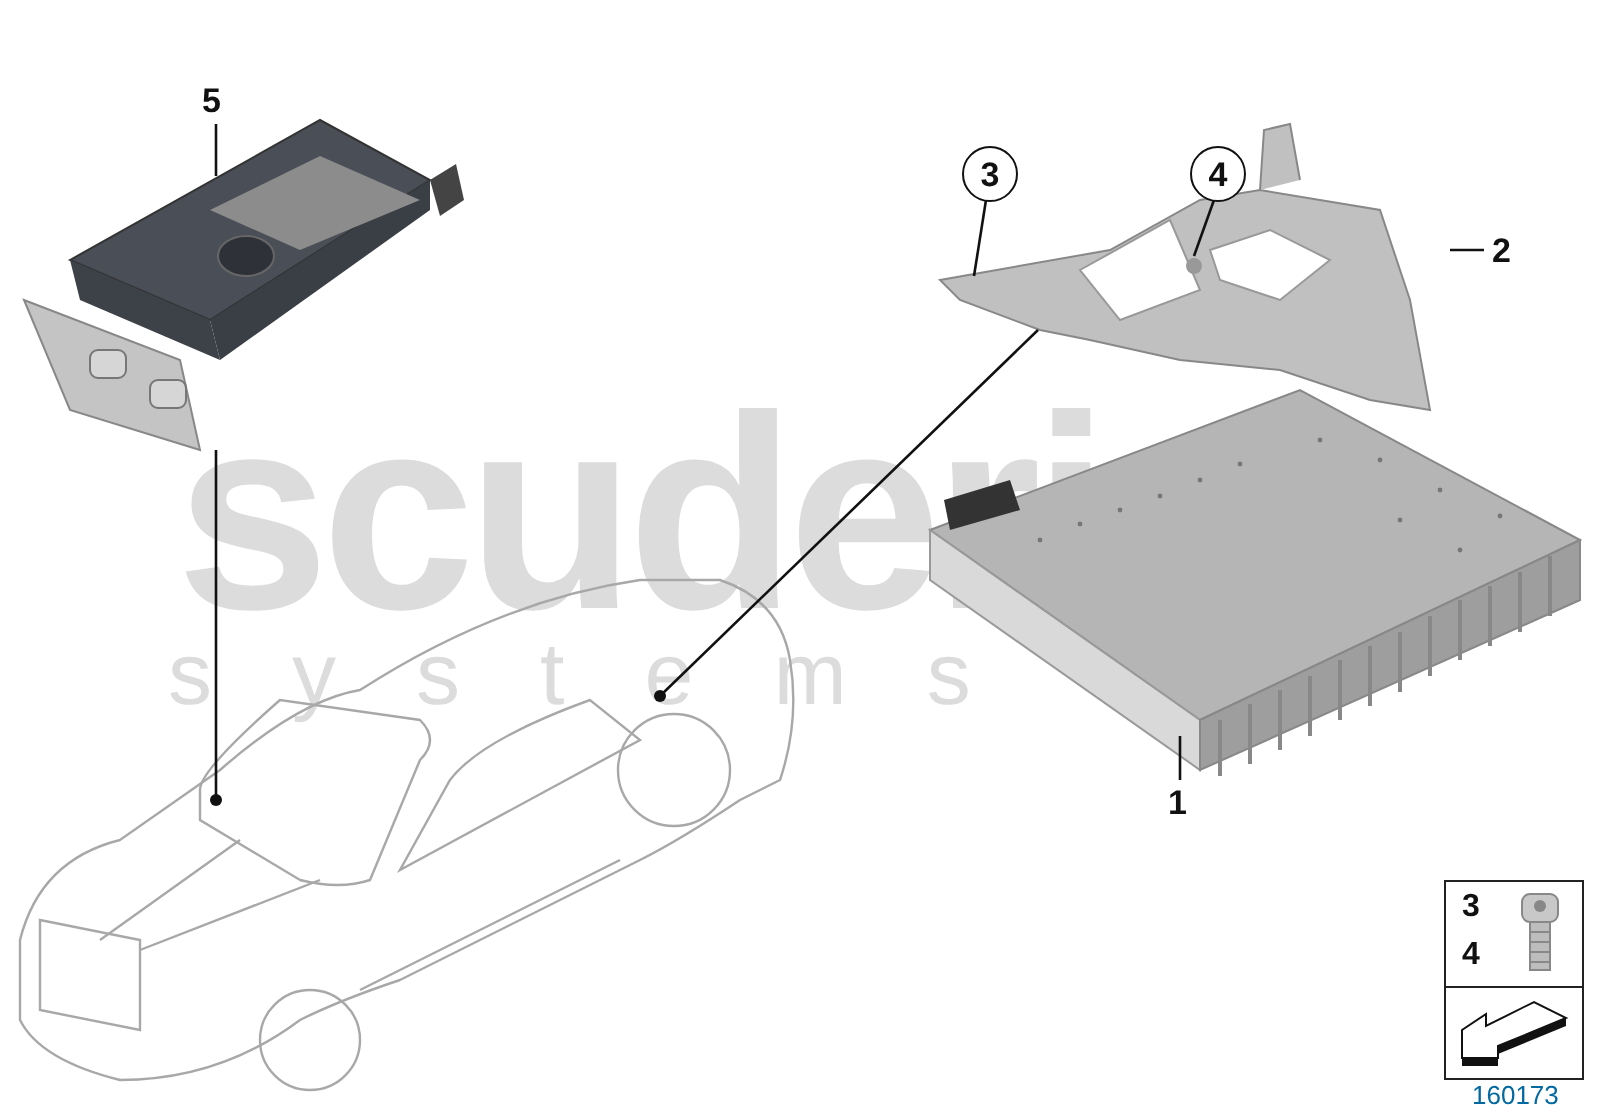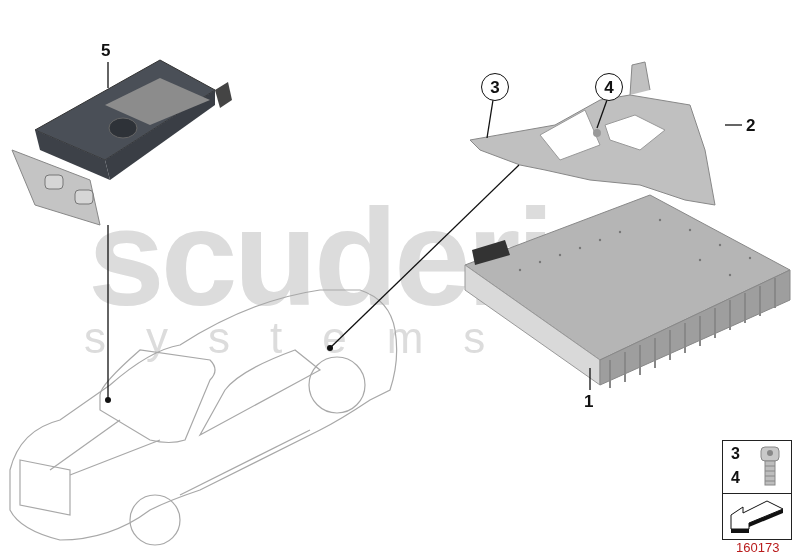--- a/index.html
+++ b/index.html
@@ -5,21 +5,21 @@
   html,body{margin:0;padding:0;background:#fff;}
   body{width:800px;height:560px;position:relative;overflow:hidden;font-family:"Liberation Sans",sans-serif;}
   .abs{position:absolute;}
   .watermark-main{left:88px;top:188px;font-size:138px;font-weight:bold;color:#dcdcdc;letter-spacing:-4px;line-height:1;white-space:nowrap;}
   .watermark-sub{left:84px;top:316px;font-size:44px;color:#dcdcdc;letter-spacing:40px;line-height:1;white-space:nowrap;}
   .callout{font-weight:bold;font-size:17px;color:#111;line-height:1;}
   .circ{width:26px;height:26px;border:1.6px solid #111;border-radius:50%;display:flex;align-items:center;justify-content:center;background:#fff;}
   .legend-box{left:722px;top:440px;width:68px;height:98px;border:1px solid #222;background:#fff;}
   .legend-top{position:absolute;left:0;top:0;width:68px;height:52px;border-bottom:1px solid #222;}
   .legend-num{position:absolute;left:8px;font-weight:bold;font-size:16px;color:#111;}
-  .diagram-id{left:736px;top:540px;font-size:13px;color:#b91c1c;}
+  .diagram-id{left:736px;top:540px;font-size:13px;color:#0369a1;}
   svg{position:absolute;left:0;top:0;}
 </style>
 </head>
 <body>
 
 <div class="abs watermark-main">scuderia</div>
 <div class="abs watermark-sub">systems</div>
 
 <svg width="800" height="560" viewBox="0 0 800 560">
 

